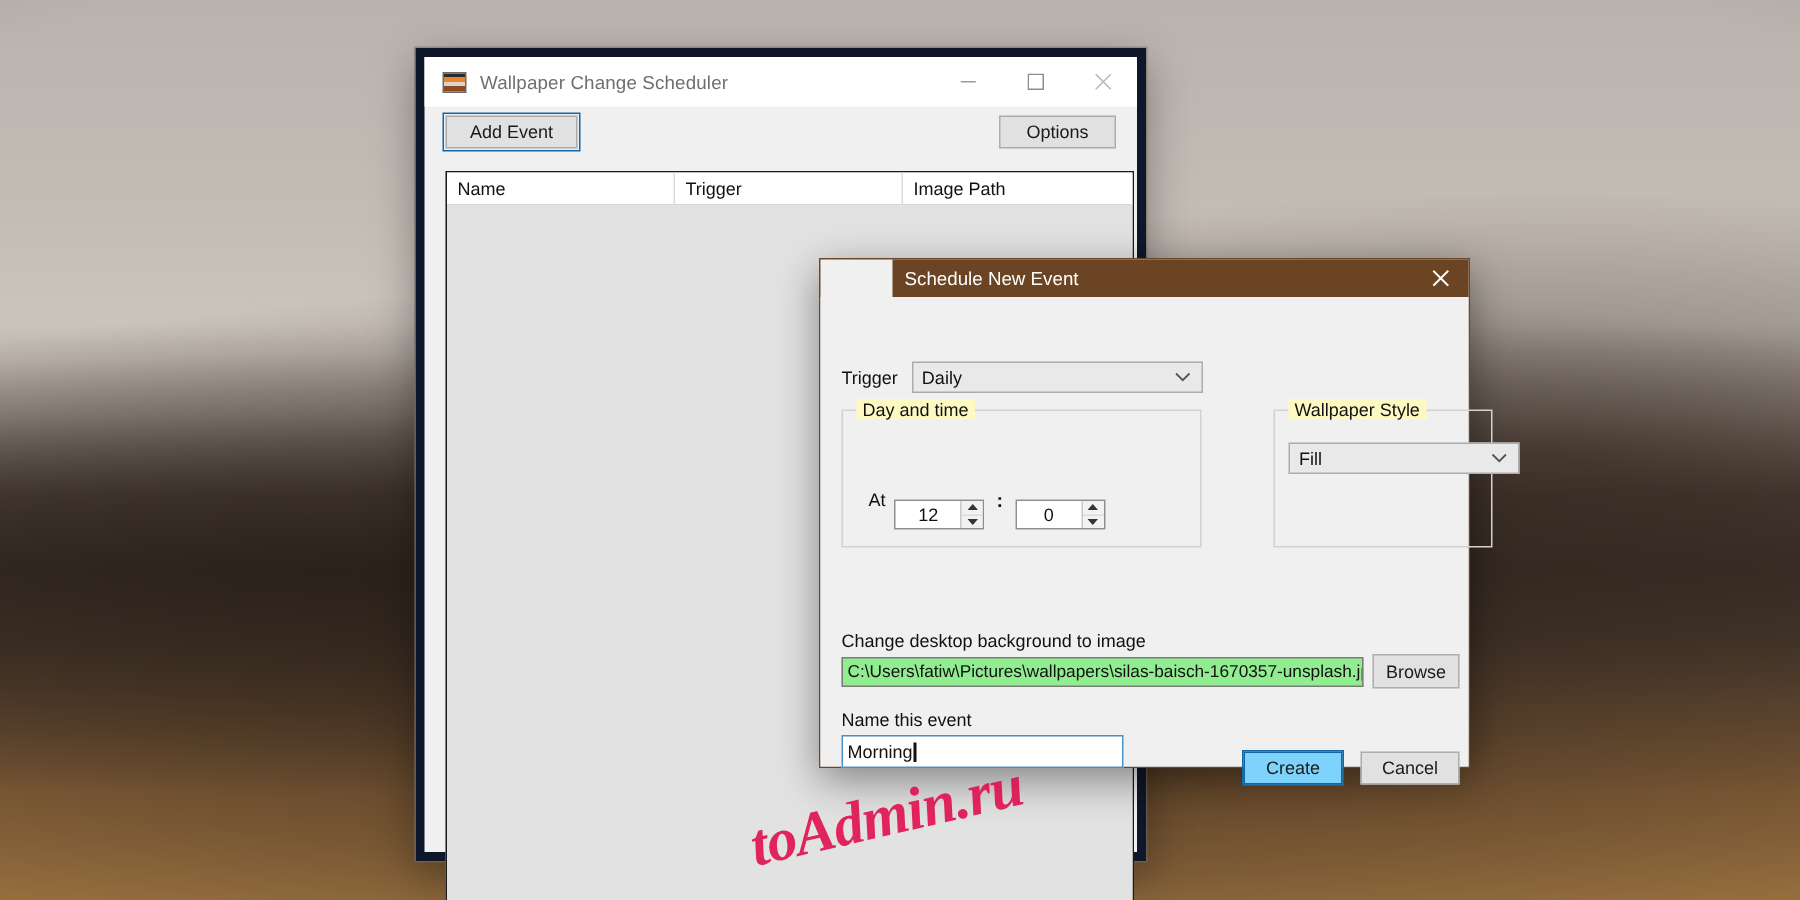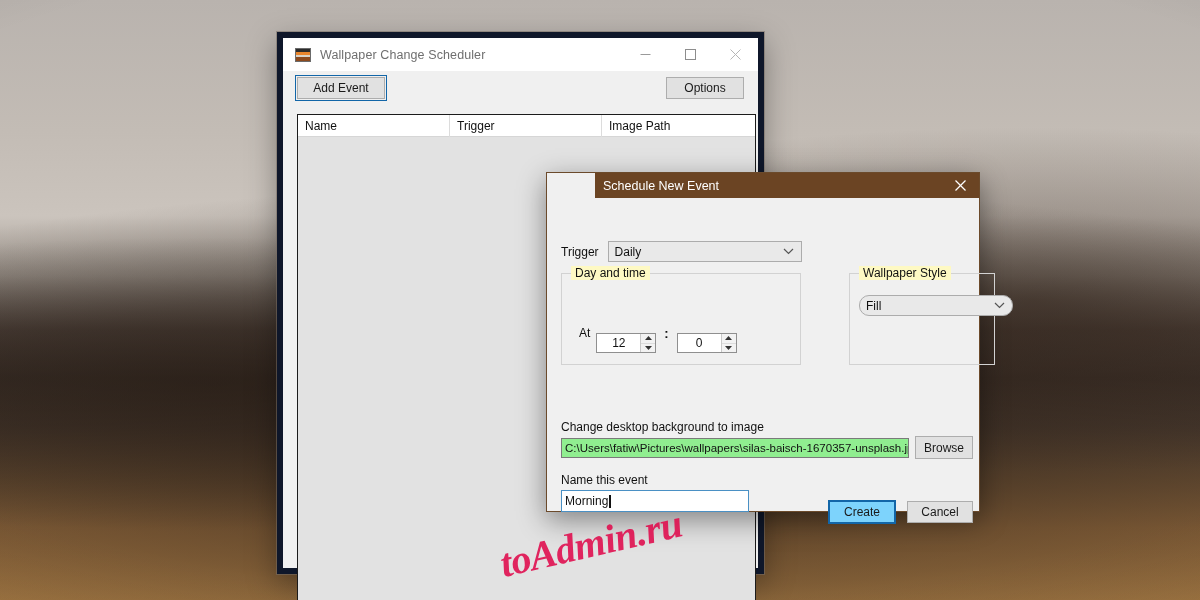--- a/index.html
+++ b/index.html
@@ -228,21 +228,21 @@
     display: flex; flex-direction: column;
   }
   .spin-up, .spin-dn {
     flex: 1; display: flex; align-items: center; justify-content: center;
     color: #333;
   }
   .spin-up { border-bottom: 1px solid #dcdcdc; }
   .colon { font-size: 13px; color: #111; font-weight: bold; margin: 0 2px; }
 
   #style-combo {
-    position: absolute; left: 9px; top: 21px; width: 154px; border-radius: 10px;
+    position: absolute; left: 9px; top: 21px; width: 154px;
   }
 
   #bg-label { position: absolute; left: 14px; top: 222px; }
   #path-input {
     position: absolute; left: 14px; top: 240px;
     width: 348px; height: 20px;
     background: #90ee90;
     border: 1px solid #7a7a7a;
     font-size: 11.5px; color: #111;
     display: flex; align-items: center;

